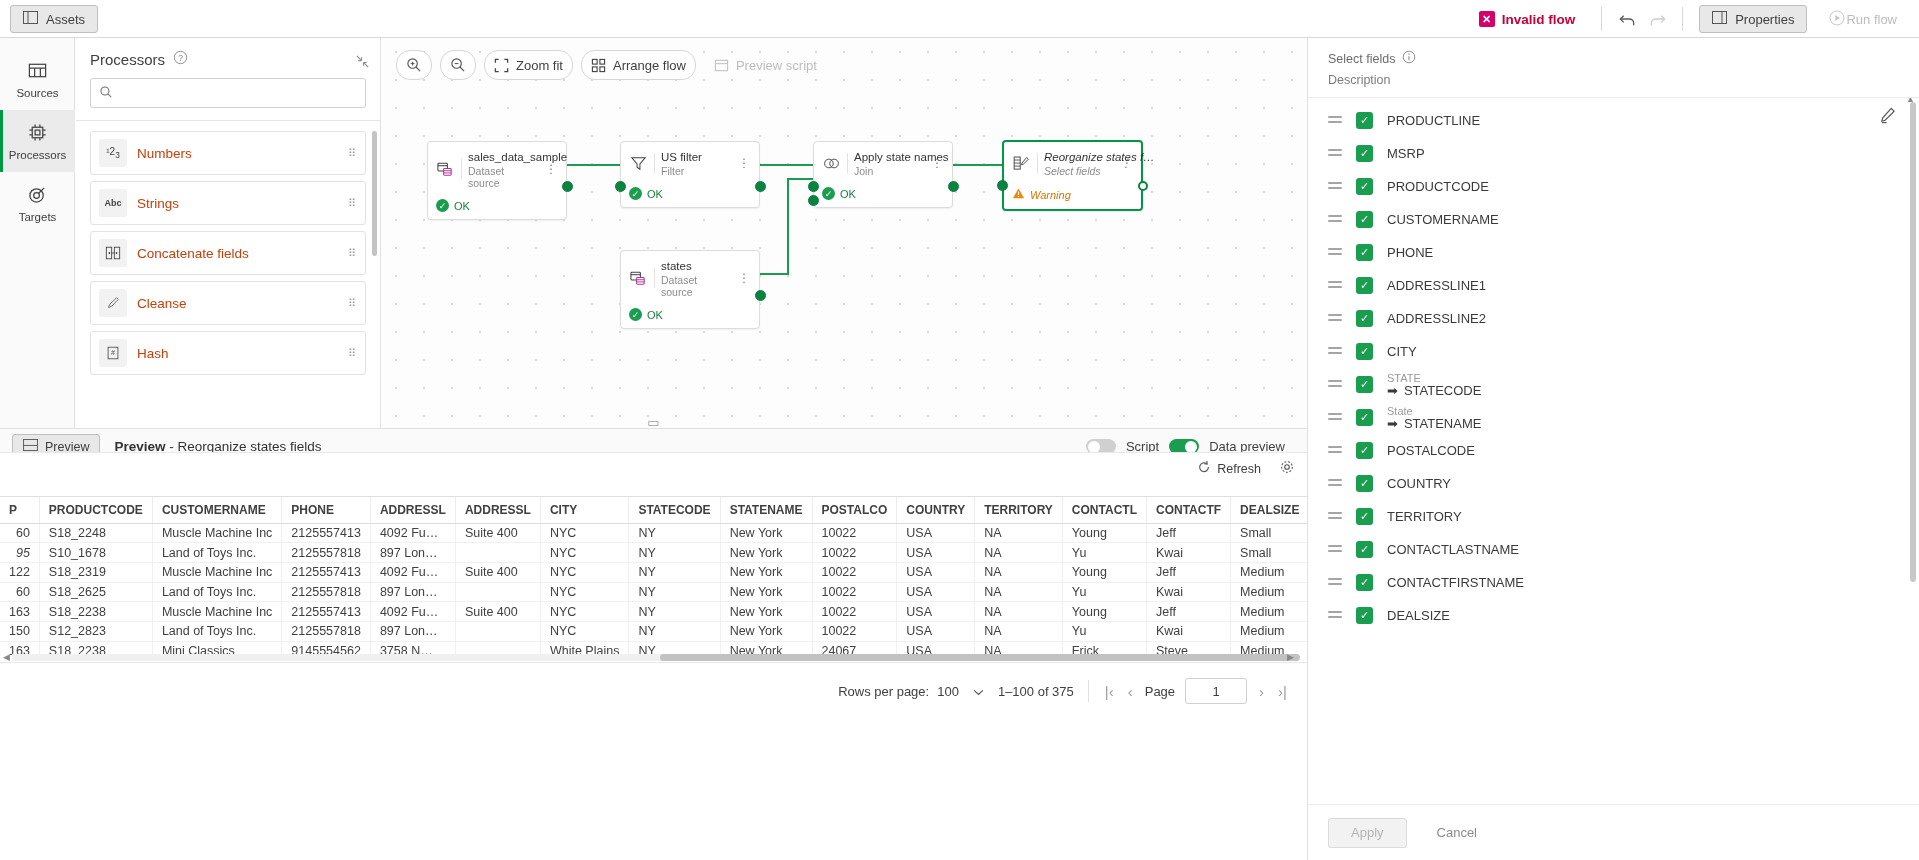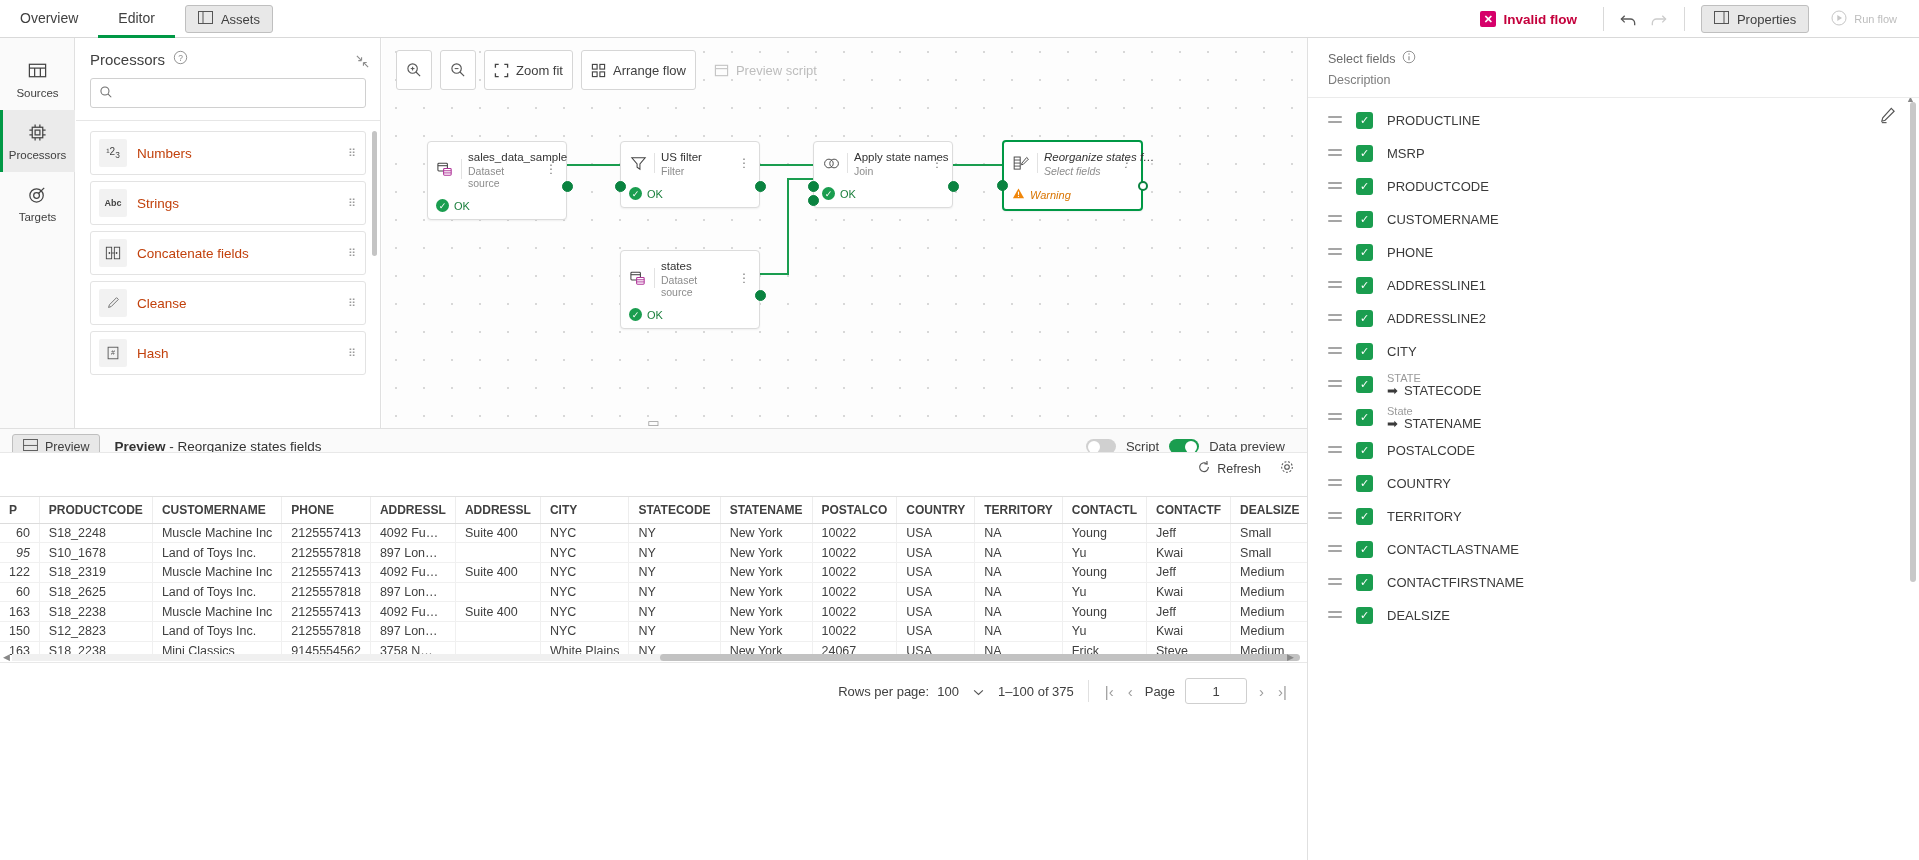--- a/index.html
+++ b/index.html
@@ -52,23 +52,23 @@
     cursor: pointer; color: #595959;
   }
   .icon-btn.disabled { color: #c9c9c9; cursor: default; }
   .props-btn {
     display: flex; align-items: center; gap: 8px;
     height: 28px; padding: 0 12px; margin-left: 6px;
     border: 1px solid #bfbfbf; border-radius: 3px;
     background: #e8e8e8; font-size: 13px; color: #404040; cursor: pointer;
   }
   .runflow-btn {
-    display: flex; align-items: center; gap: 7px;
+    display: flex; align-items: center; gap: 1px;
     height: 28px; padding: 0 12px; margin-left: 10px;
-    font-size: 11px; color: #bdbdbd; cursor: default;
+    font-size: 13px; color: #bdbdbd; cursor: default;
   }
 
   
   .rail {
     position: absolute; left: 0; top: 38px; width: 75px; height: 395px;
     background: #fafafa; border-right: 1px solid #e0e0e0;
     padding-top: 10px;
   }
   .rail-item {
     position: relative; width: 75px; height: 62px;
@@ -130,22 +130,22 @@
     background:
       radial-gradient(circle, #d8d8d8 0.9px, transparent 1px) 0 0/28px 28px,
       #fdfdfd;
     overflow: hidden;
   }
   .canvas-toolbar {
     position: absolute; left: 14px; top: 12px; display: flex; align-items: center; gap: 8px;
     z-index: 5;
   }
   .ct-btn {
-    height: 40px; min-width: 30px; padding: 0 9px;
-    border: 1px solid #d6d6d6; border-radius: 3px; background: #fff;
+    height: 30px; min-width: 30px; padding: 0 9px;
+    border: 1px solid #d6d6d6; border-radius: 14px; background: #fff;
     display: flex; align-items: center; gap: 7px; font-size: 13px; color: #404040; cursor: pointer;
   }
   .ct-btn.ghost { border-color: transparent; background: transparent; color: #bdbdbd; cursor: default; }
 
   .node {
     position: absolute; width: 140px; background: #fff;
     border: 1px solid #dcdcdc; border-radius: 4px;
     box-shadow: 0 1px 2px rgba(0,0,0,0.06);
   }
   .node.selected { border: 2px solid #009845; }
@@ -305,28 +305,20 @@
     height: 30px; padding: 0 16px; border: 0; background: transparent;
     color: #8c8c8c; font-size: 13px; cursor: pointer;
   }
 </style>
 </head>
 <body>
 
 <div class="app">
 
   <div class="topbar">
-    <div class="tabs">
-      <div class="tab">
-          <span>Overview</span>
-        </div>
-      <div class="tab active">
-          <span>Editor</span>
-        </div>
-    </div>
     <div class="assets-btn">
       <span>
         <svg width="15" height="13" viewBox="0 0 15 13">
             <rect x="0.5" y="0.5" width="14" height="12" fill="none" stroke="#555"></rect>
             <line x1="5" y1="0.5" x2="5" y2="12.5" stroke="#555"></line>
           </svg>
       </span>
       <span>Assets</span>
     </div>
     <div class="topbar-right">
@@ -1053,15 +1045,19 @@
               <div></div>
             </span>
             <span class="cb">✓</span>
             <span class="fname">DEALSIZE</span>
           </div>
         </div>
       <div class="rp-vscroll">
           <span class="rp-scroll-up">▲</span>
         </div>
     </div>
+    <div class="rp-foot">
+      <button class="btn-apply">Apply</button>
+      <button class="btn-cancel">Cancel</button>
+    </div>
   </div>
 
 </div>
 
 </body></html>

